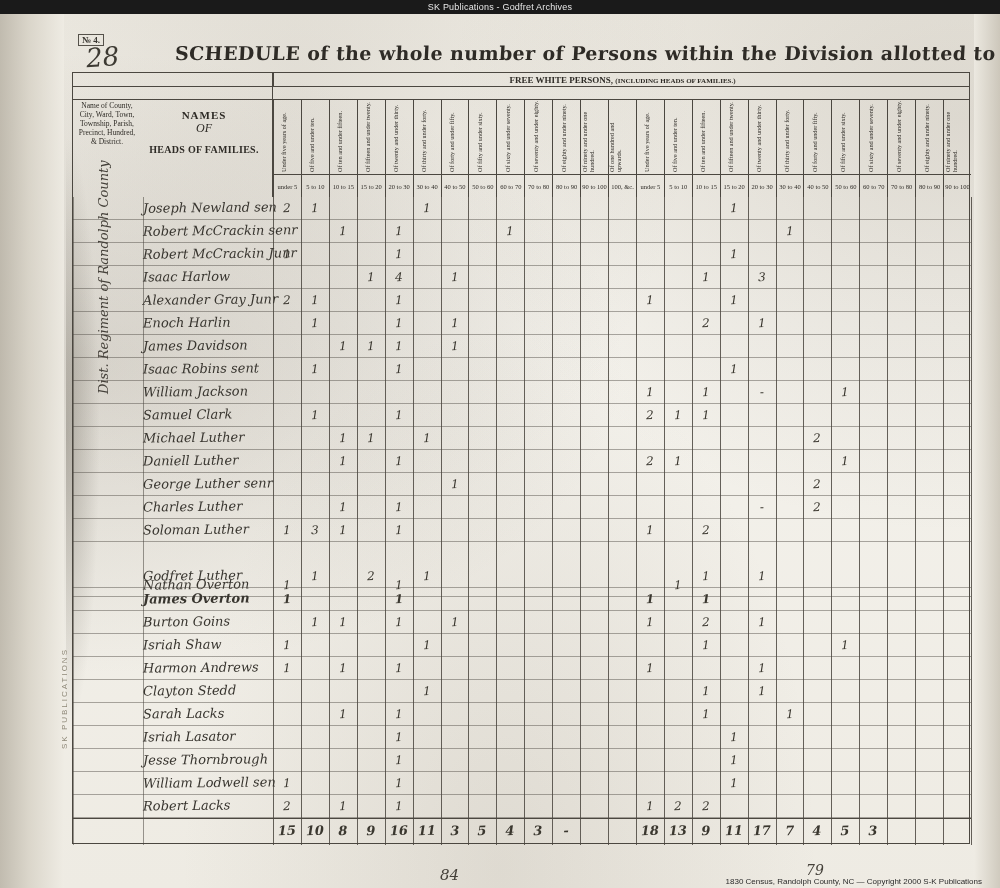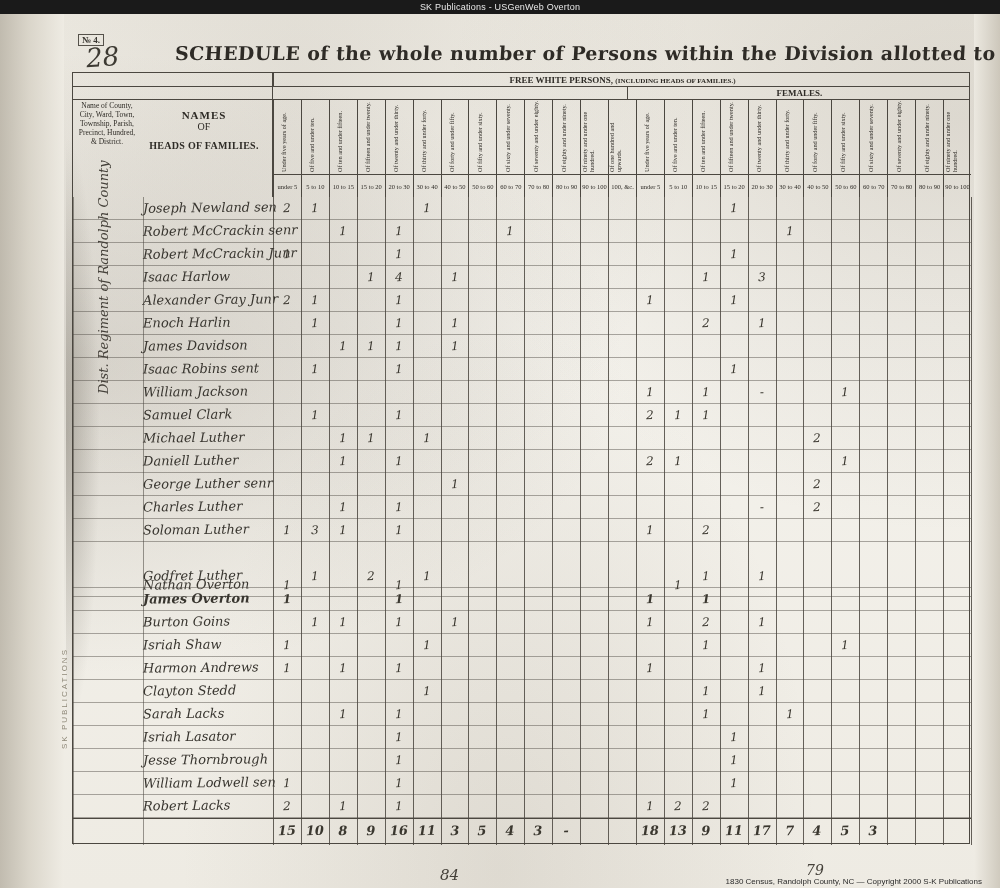--- a/index.html
+++ b/index.html
@@ -116,21 +116,21 @@
     border-right:1px solid #4b4740;box-sizing:border-box;
   }
   .geo{
     position:absolute;left:4px;top:28px;width:60px;
     font-size:7.5px;line-height:9px;text-align:center;color:#2e2b26;
   }
   .namesof{
     position:absolute;left:66px;top:36px;width:130px;text-align:center;color:#2e2b26;
   }
   .namesof .l1{font-size:11px;font-weight:bold;letter-spacing:1px;}
-  .namesof .l2{font-size:10px;}
+  .namesof .l2{font-size:12px;font-style:italic;}
   .namesof .l3{font-size:10px;font-weight:bold;letter-spacing:.3px;margin-top:8px;}
 
   
   .colhead{
     position:absolute;top:27px;height:74px;
     border-left:1px solid #4b4740;box-sizing:border-box;
     overflow:hidden;
   }
   .colhead span{
     position:absolute;left:50%;bottom:2px;
@@ -195,21 +195,21 @@
   .shadow-blob{
     position:absolute;left:66px;top:120px;width:34px;height:600px;
     background:radial-gradient(ellipse at 0% 50%, rgba(90,84,72,.35), rgba(0,0,0,0) 70%);
     pointer-events:none;
   }
 </style>
 </head>
 <body>
 
 <div class="topbar">
-  <span>SK Publications - USGenWeb Overton</span>
+  <span>SK Publications - Godfret Archives</span>
 </div>
 
 <div class="page">
   <div class="leftedge"></div>
   <div class="rightedge"></div>
   <div class="shadow-blob"></div>
 
   <div class="sched-no">
     <span class="box">№ 4.</span>
   </div>
@@ -221,21 +221,20 @@
 
   <div class="tbl">
 
     <div class="hdr-band"></div>
     <div class="free-white">
       <span>FREE WHITE PERSONS,</span>
       <span class="sm">(INCLUDING HEADS OF FAMILIES.)</span>
     </div>
 
     <div class="mf-band"></div>
-    <div class="females-lbl">FEMALES.</div>
 
     <div class="names-cell">
       <div class="geo">Name of County, City, Ward, Town, Township, Parish, Precinct, Hundred, &amp; District.</div>
       <div class="namesof">
         <div class="l1">NAMES</div>
         <div class="l2">OF</div>
         <div class="l3">HEADS OF FAMILIES.</div>
       </div>
     </div>
 

